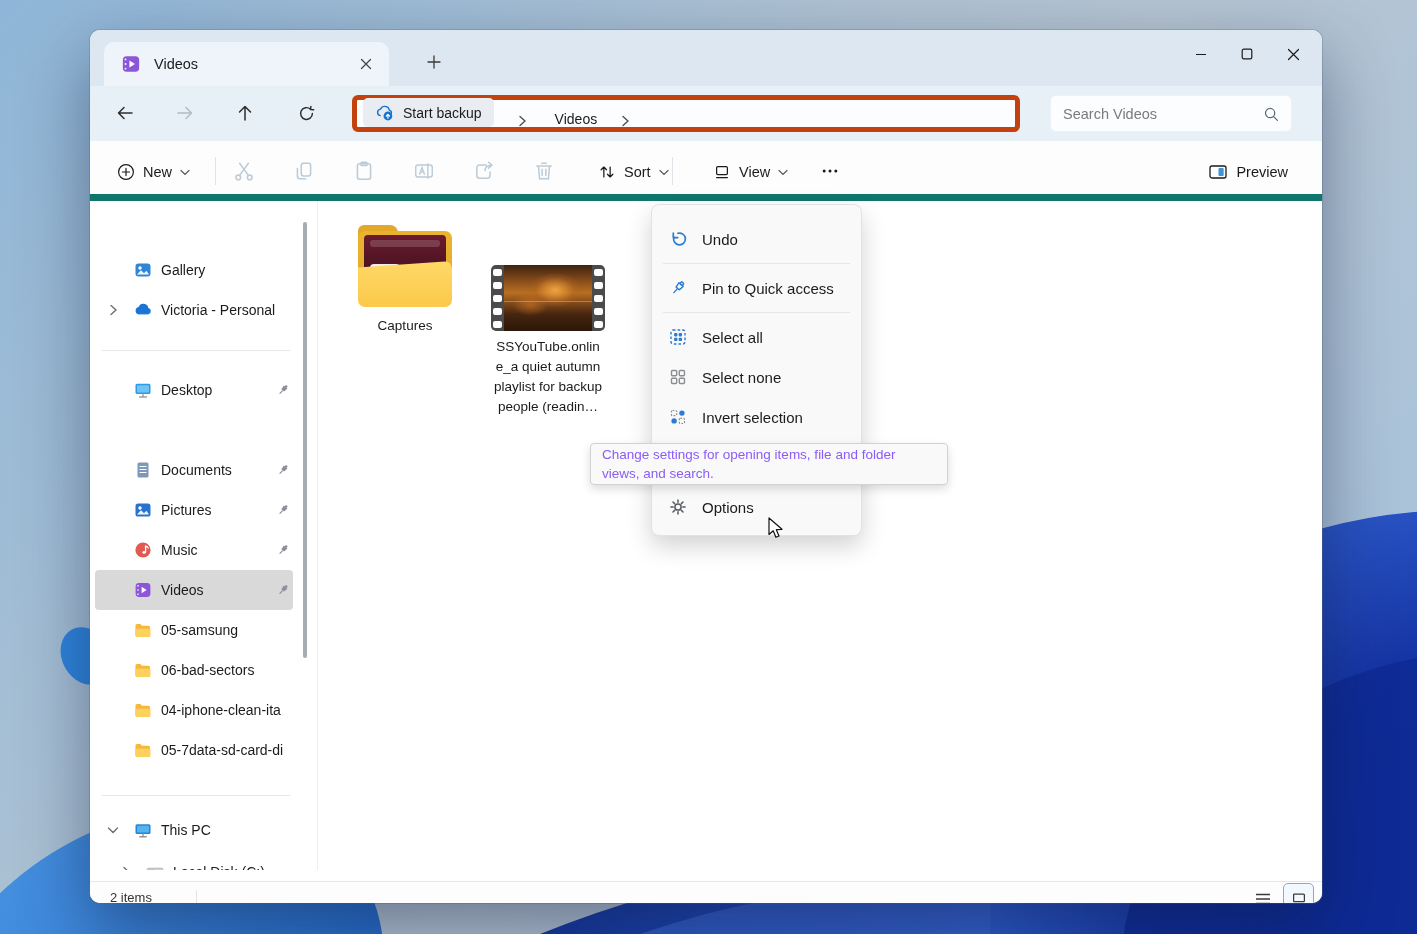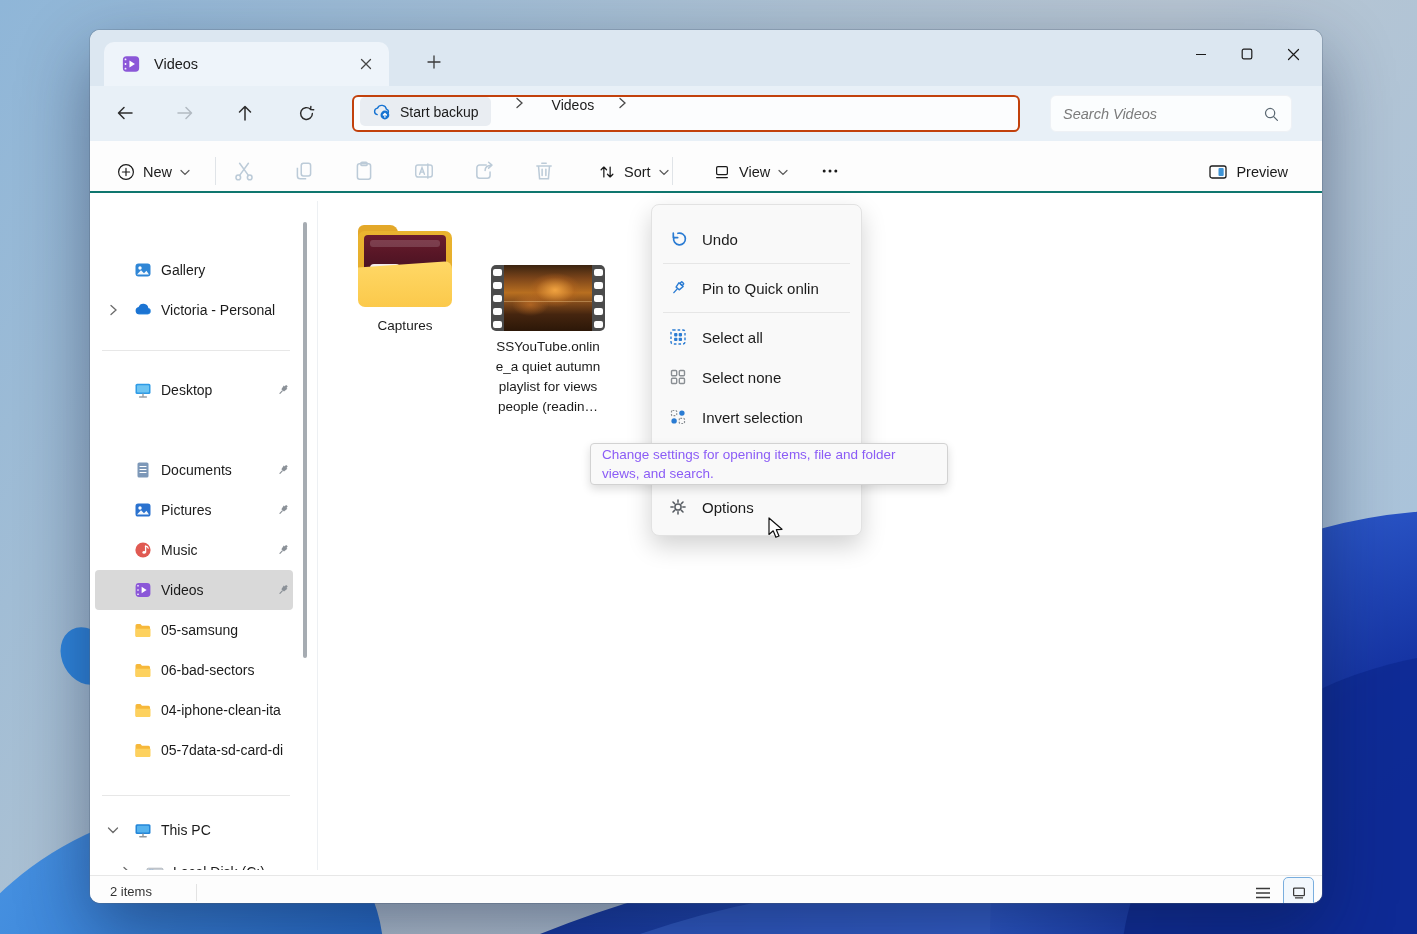--- a/index.html
+++ b/index.html
@@ -23,32 +23,32 @@
   .tab-title { font-size:14.5px; margin-left:12px; flex:1; }
   .tab-close { width:26px; height:26px; display:flex; align-items:center; justify-content:center; border-radius:4px; }
   .newtab { position:absolute; left:330px; top:18px; width:28px; height:28px; display:flex; align-items:center; justify-content:center; border-radius:5px; }
   .wincontrols { position:absolute; right:6px; top:6px; display:flex; }
   .winbtn { width:46px; height:36px; display:flex; align-items:center; justify-content:center; }
 
   
   .navbar { position:absolute; left:0; top:56px; width:100%; height:55px; background:#e8f0f7; }
   .navbtn { position:absolute; top:13px; width:28px; height:28px; display:flex; align-items:center; justify-content:center; border-radius:5px; }
   .addressbar { position:absolute; left:262px; top:9px; width:668px; height:37px; background:#fcfdfe;
-                border:2px solid #c2410c; border-radius:6px; display:flex; align-items:flex-start; padding:0 6px; }
+                border:5px solid #c2410c; border-radius:6px; display:flex; align-items:flex-end; padding:0 6px; }
   .chip { height:29px; background:#e9edf2; border-radius:5px; display:flex; align-items:center; gap:8px; padding:0 12px; font-size:14px; }
   .crumb { font-size:14px; padding:0 6px; }
   .crumb-sep { padding:0 10px; display:flex; align-items:center; }
   .searchbox { position:absolute; left:960px; top:9px; width:242px; height:37px; background:#fbfdfe;
                border:1px solid #eef1f5; border-radius:6px; display:flex; align-items:center; padding:0 12px; }
   .searchbox input { flex:1; border:none; outline:none; background:transparent; font-size:14.5px; color:#000000;
-                     font-family:"Liberation Sans", sans-serif;font-style:italic; }
+                     font-family:"Liberation Sans", sans-serif; }
   .searchbox input::placeholder { color:#7b7b7b; }
 
   
-  .toolbar { position:absolute; left:0; top:111px; width:100%; height:52px; background:#fdfdfd; border-bottom:2px solid #0f766e; }
+  .toolbar { position:absolute; left:0; top:111px; width:100%; height:60px; background:#fdfdfd; border-bottom:7px solid #0f766e; }
   .tbtn { position:absolute; top:15px; height:32px; display:flex; align-items:center; gap:8px; padding:0 10px; border-radius:5px; font-size:14.5px; }
   .tb-ico { position:absolute; top:14px; width:32px; height:32px; display:flex; align-items:center; justify-content:center; border-radius:5px; }
   .tdivider { position:absolute; top:16px; width:1px; height:28px; background:#e0e4e8; }
 
   
   .bodyarea { position:absolute; left:0; top:171px; width:100%; height:669px; background:#fff; }
   .sidebar { position:absolute; left:0; top:0; width:228px; height:100%; border-right:1px solid #edf0f3; overflow:hidden; }
   .srow { position:absolute; left:5px; width:198px; height:40px; border-radius:4px; display:flex; align-items:center; }
   .srow.selected { background:#d9d9d9; }
   .s-chev { position:absolute; left:11px; width:14px; height:14px; }
@@ -91,21 +91,21 @@
   .mi .mico { width:20px; height:20px; flex:0 0 20px; }
   .msep { height:1px; background:#e6e6e6; margin:4px 6px; }
   .mspacer { height:50px; }
 
   
   .tooltip { position:absolute; left:500px; top:413px; width:358px; background:#f9f9f9; border:1px solid #d2d2d2;
              border-radius:4px; box-shadow:0 4px 10px rgba(0,0,0,.14); padding:1px 11px; font-size:13.5px;
              line-height:19px; color:#8b5cf6; z-index:30; }
 
   
-  .statusbar { position:absolute; left:0; bottom:0; width:100%; height:28px; background:#fdfdfd; border-top:1px solid #e7e7e7; }
+  .statusbar { position:absolute; left:0; bottom:0; width:100%; height:22px; background:#fdfdfd; border-top:1px solid #e7e7e7; }
   .status-count { position:absolute; left:20px; top:8px; font-size:13px; color:#333; }
   .status-div { position:absolute; left:106px; top:8px; width:1px; height:17px; background:#e3e3e3; }
   .sv-list { position:absolute; right:46px; top:5px; width:26px; height:24px; display:flex; align-items:center; justify-content:center; border-radius:4px; }
   .sv-thumb { position:absolute; right:8px; top:1px; width:31px; height:31px; display:flex; align-items:center; justify-content:center;
               border:1px solid #79aede; background:#f2f8fd; border-radius:5px; }
 
   .cursor { position:absolute; left:765px; top:517px; z-index:100; }
 </style>
 </head>
 <body>
@@ -516,21 +516,21 @@
             <div class="hole" style="left:2px; top:56px"></div>
           <div class="hole" style="right:2px; top:4px"></div>
             <div class="hole" style="right:2px; top:17px"></div>
             <div class="hole" style="right:2px; top:30px"></div>
             <div class="hole" style="right:2px; top:43px"></div>
             <div class="hole" style="right:2px; top:56px"></div>
         </div>
         <div class="tile-label" style="margin-top:6px">
           <div>SSYouTube.onlin</div>
           <div>e_a quiet autumn</div>
-          <div>playlist for views</div>
+          <div>playlist for backup</div>
           <div>people (readin…</div>
         </div>
       </div>
     </div>
   </div>
 
   <div class="menu">
     <div class="mi">
       <svg class="mico" viewBox="0 0 20 20" fill="none" stroke="#2b7cd3" stroke-width="1.7" stroke-linecap="round" stroke-linejoin="round">
           <path d="M5.3 4.2v4.4h4.4"></path>
@@ -540,21 +540,21 @@
     </div>
     <div class="msep"></div>
     <div class="mi">
       <svg class="mico" viewBox="0 0 20 20">
           <g transform="rotate(42 10 10)" fill="none" stroke="#2b7cd3" stroke-width="1.4" stroke-linejoin="round">
             <rect x="8.4" y="2.8" width="3.2" height="2.6" rx=".8"></rect>
             <path d="M7.2 5.4h5.6l-.7 5.2H7.9z"></path>
             <path d="M10 10.8v5.4" stroke-linecap="round"></path>
           </g>
         </svg>
-      <span>Pin to Quick onlin</span>
+      <span>Pin to Quick access</span>
     </div>
     <div class="msep"></div>
     <div class="mi">
       <svg class="mico" viewBox="0 0 20 20">
           <rect x="3" y="3" width="14" height="14" rx="2" fill="none" stroke="#2b7cd3" stroke-width="1.4" stroke-dasharray="2.6 2"></rect>
           <g fill="#2b7cd3">
             <rect x="6.1" y="6.1" width="3.3" height="3.3" rx=".8"></rect>
             <rect x="10.7" y="6.1" width="3.3" height="3.3" rx=".8"></rect>
             <rect x="6.1" y="10.7" width="3.3" height="3.3" rx=".8"></rect>
             <rect x="10.7" y="10.7" width="3.3" height="3.3" rx=".8"></rect>

